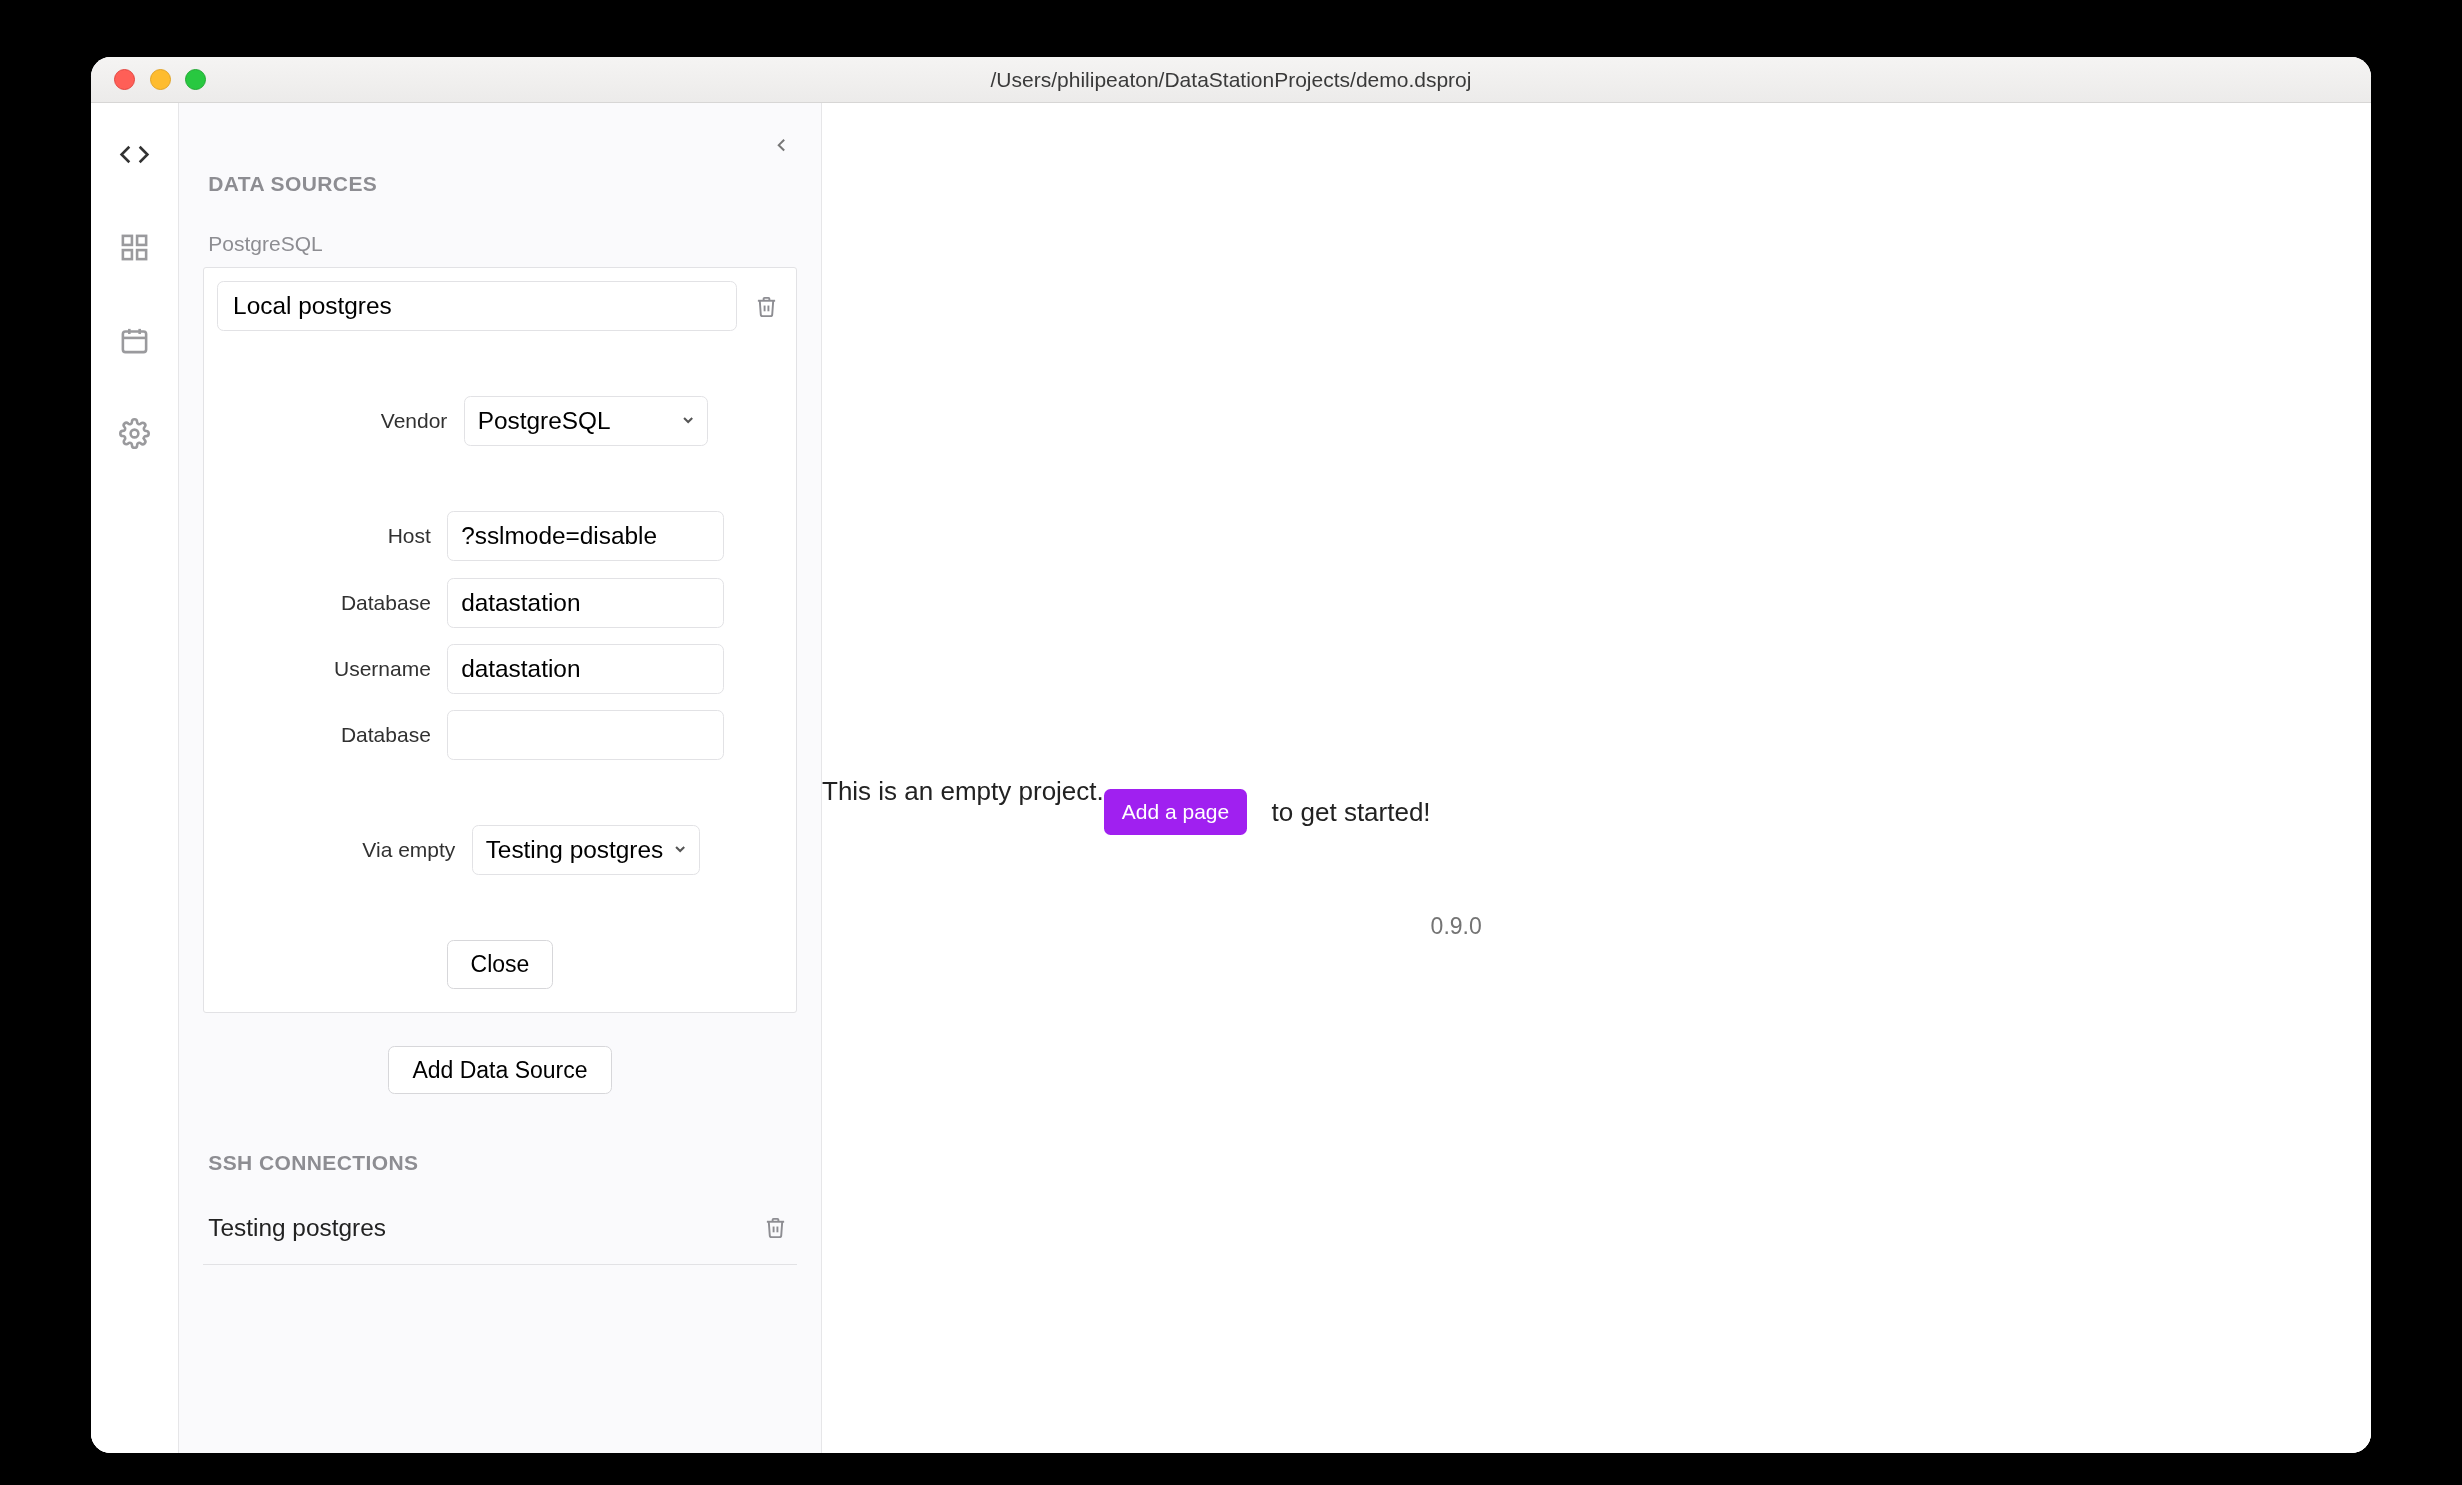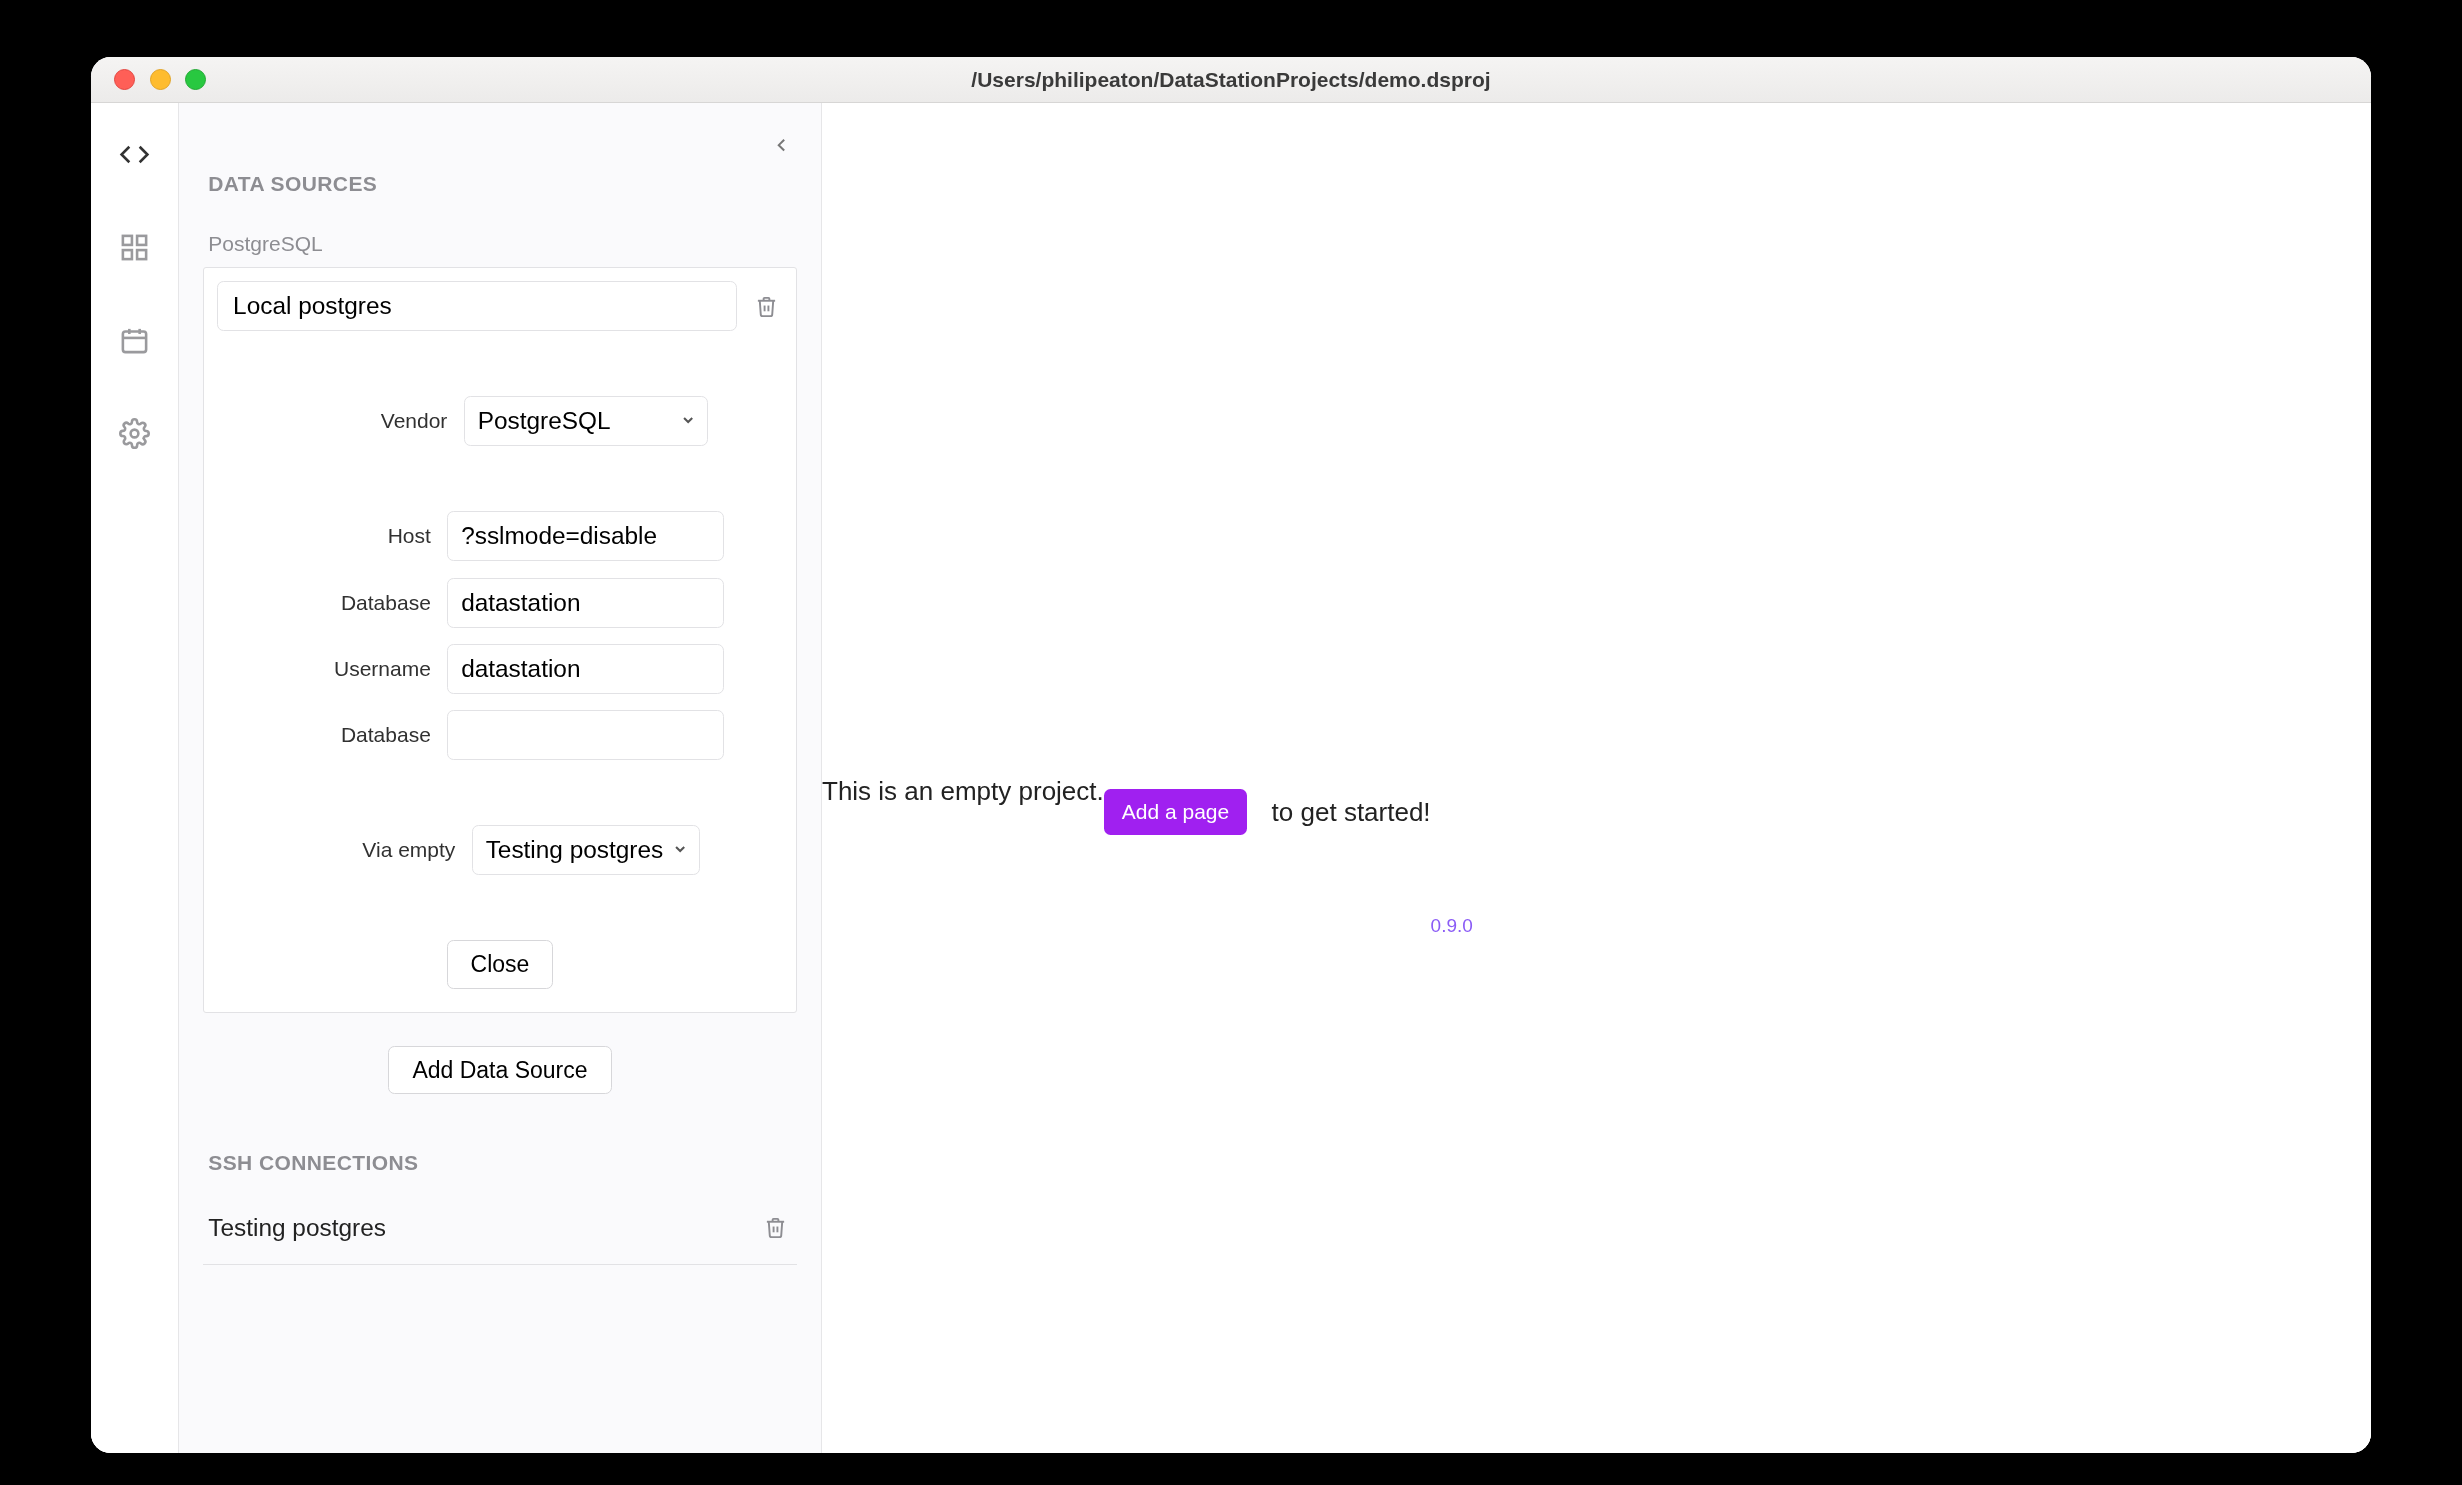--- a/index.html
+++ b/index.html
@@ -41,21 +41,21 @@
   }
   .dot { width: 21px; height: 21px; border-radius: 50%; }
   .dot.red    { background: #ff5f57; border: 0.8px solid #e24640; }
   .dot.yellow { background: #febc2e; border: 0.8px solid #e1a325; }
   .dot.green  { background: #28c840; border: 0.8px solid #23a934; }
   .title {
     position: absolute;
     left: 0; right: 0;
     text-align: center;
     font-size: 21px;
-    font-weight: 700;
+    font-weight: 400;
     color: #3a3a3a;
     pointer-events: none;
   }
 
   .body {
     display: flex;
     height: 1350px;
     background: #fff;
   }
 
@@ -183,21 +183,21 @@
     flex:1; background:#fff;
     display:flex; flex-direction:row; align-items:center;
     padding-top: 68px;
   }
   .empty-title { font-size:26px; margin-bottom:41px; }
   .cta-row { display:flex; align-items:center; gap:24.4px; }
   .btn-primary {
     background:#a020f0; color:#ffffff; border:none;
     border-radius:6.5px; padding:11.4px 18px; font-size:21px; cursor:pointer;
   }
-  .version { margin-top:228px; color:#8b5cf6; font-size:19px; }
+  .version { margin-top:228px; color:#737373; font-size:23px; }
 </style>
 </head>
 <body>
 
 <div class="outer">
   <div class="window">
 
     <div class="titlebar">
       <div class="traffic">
         <div class="dot red"></div>

